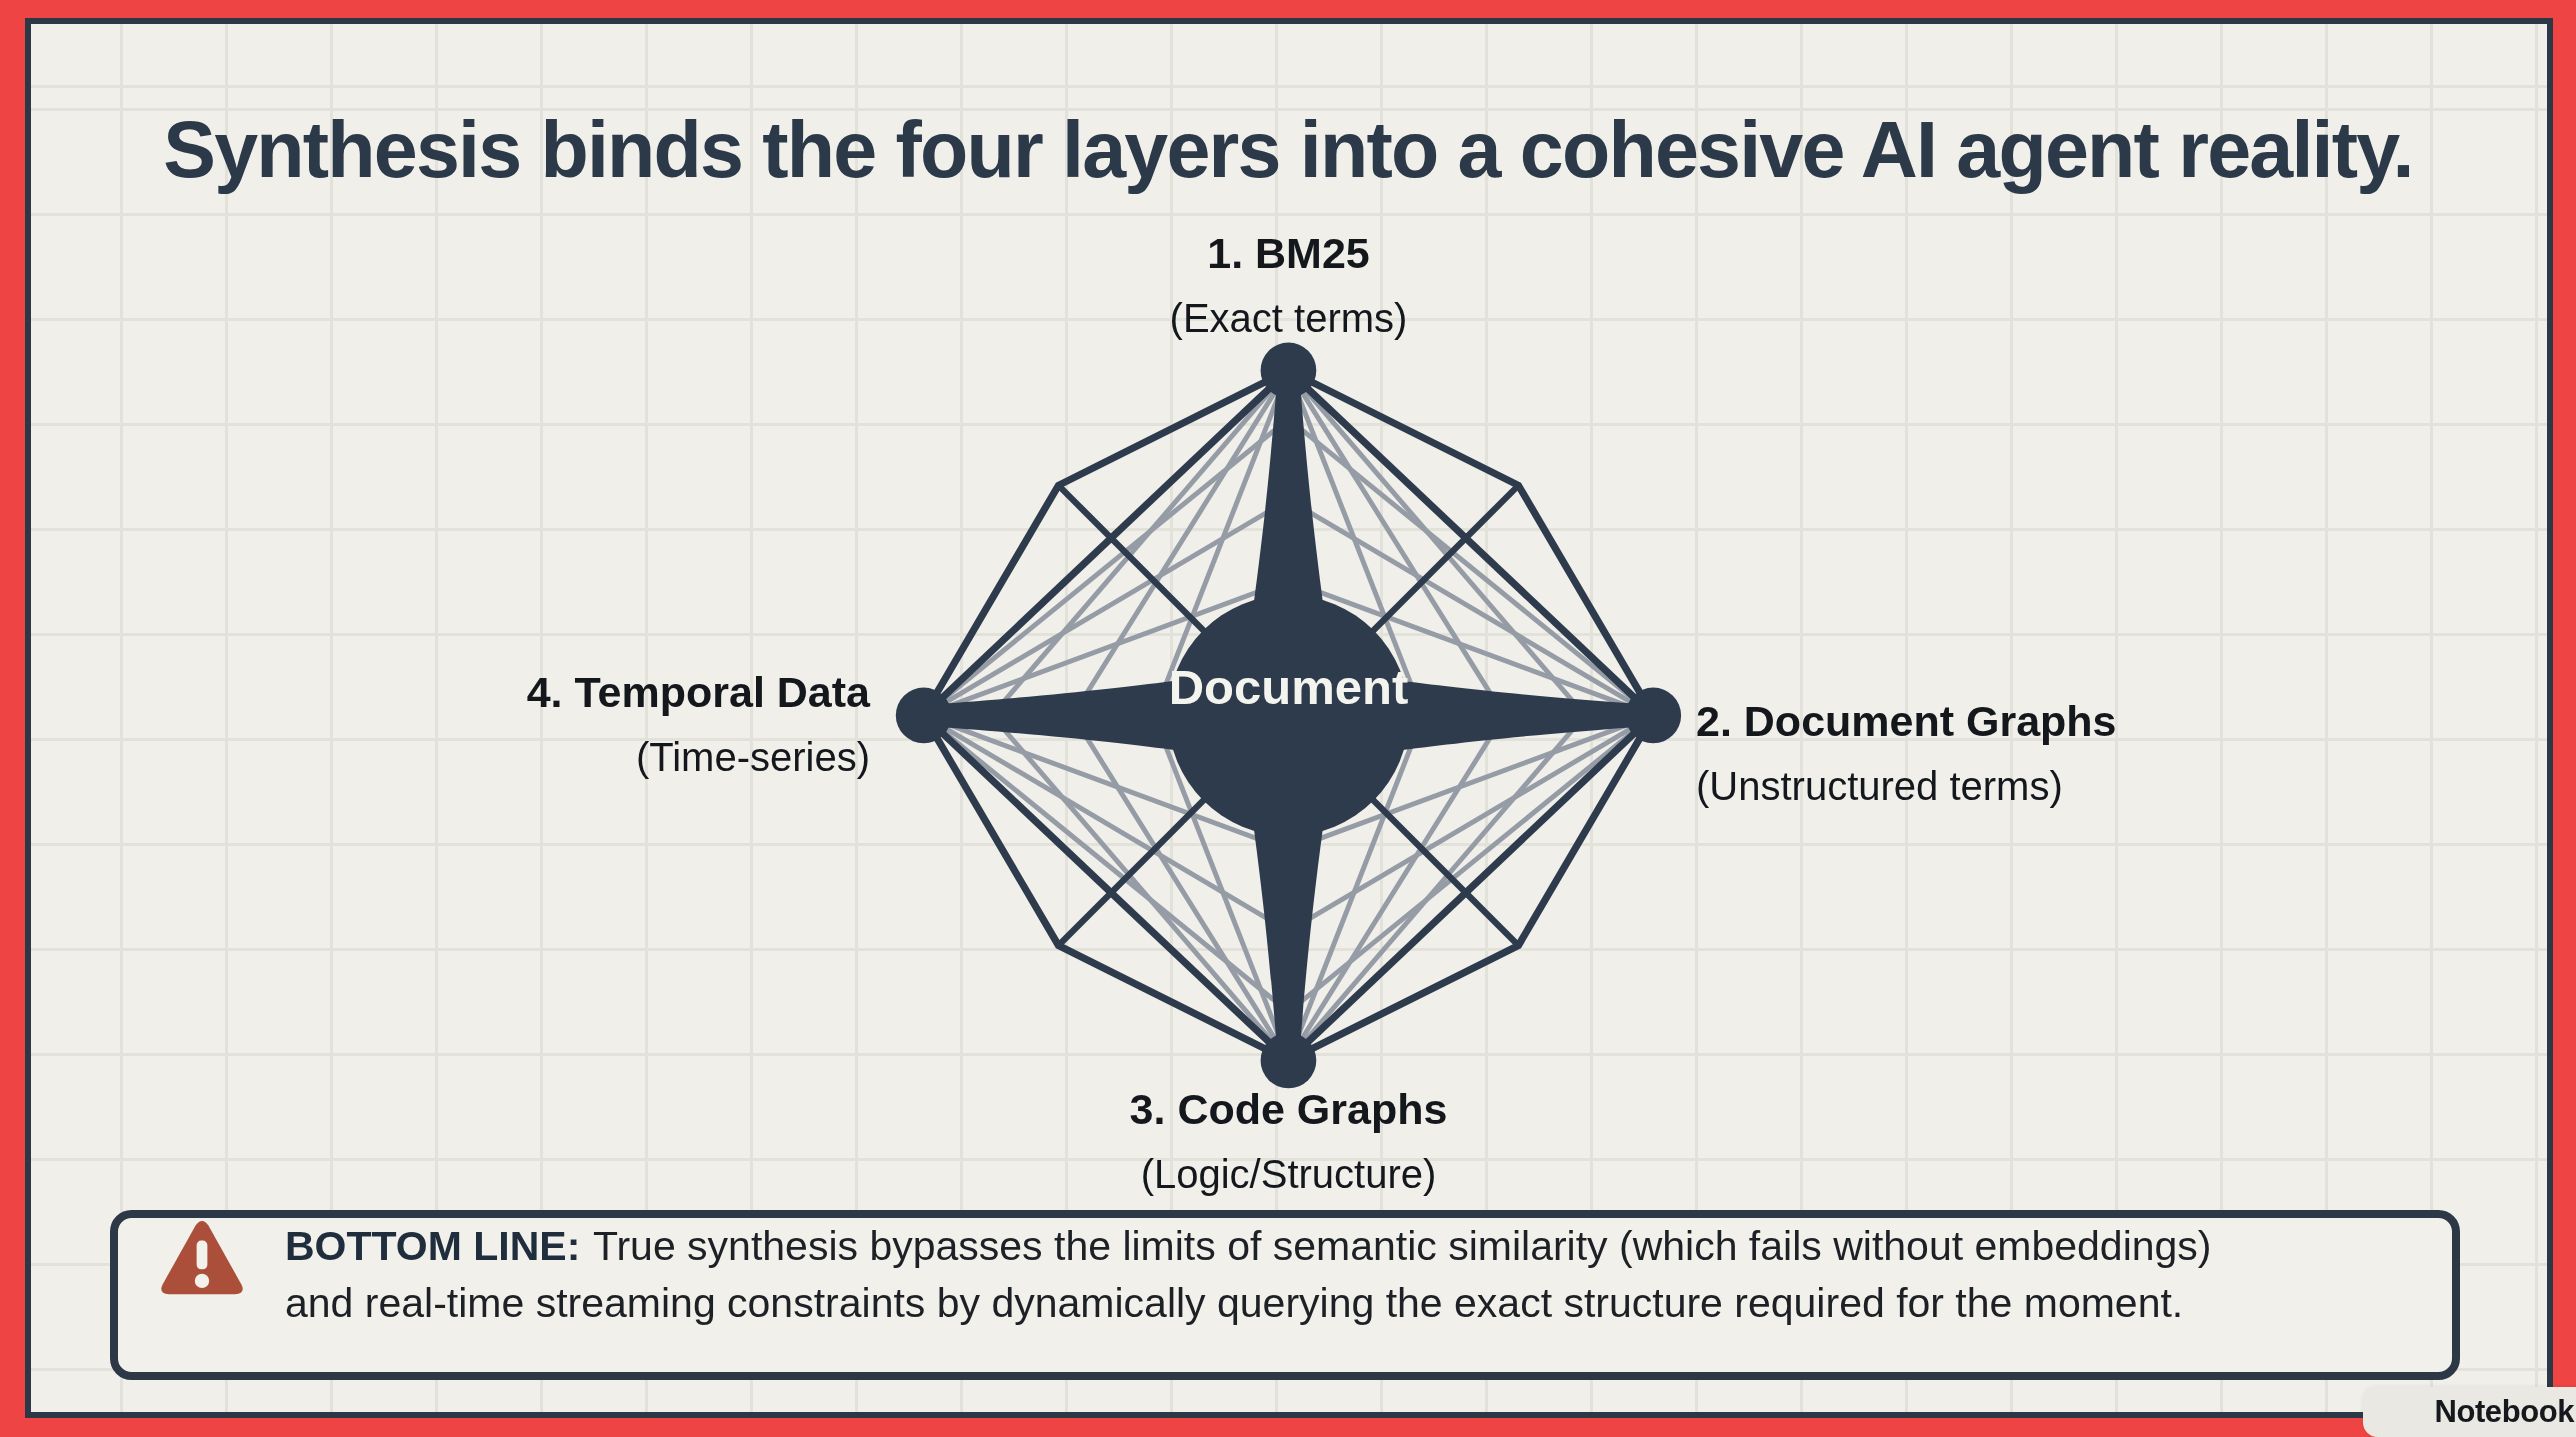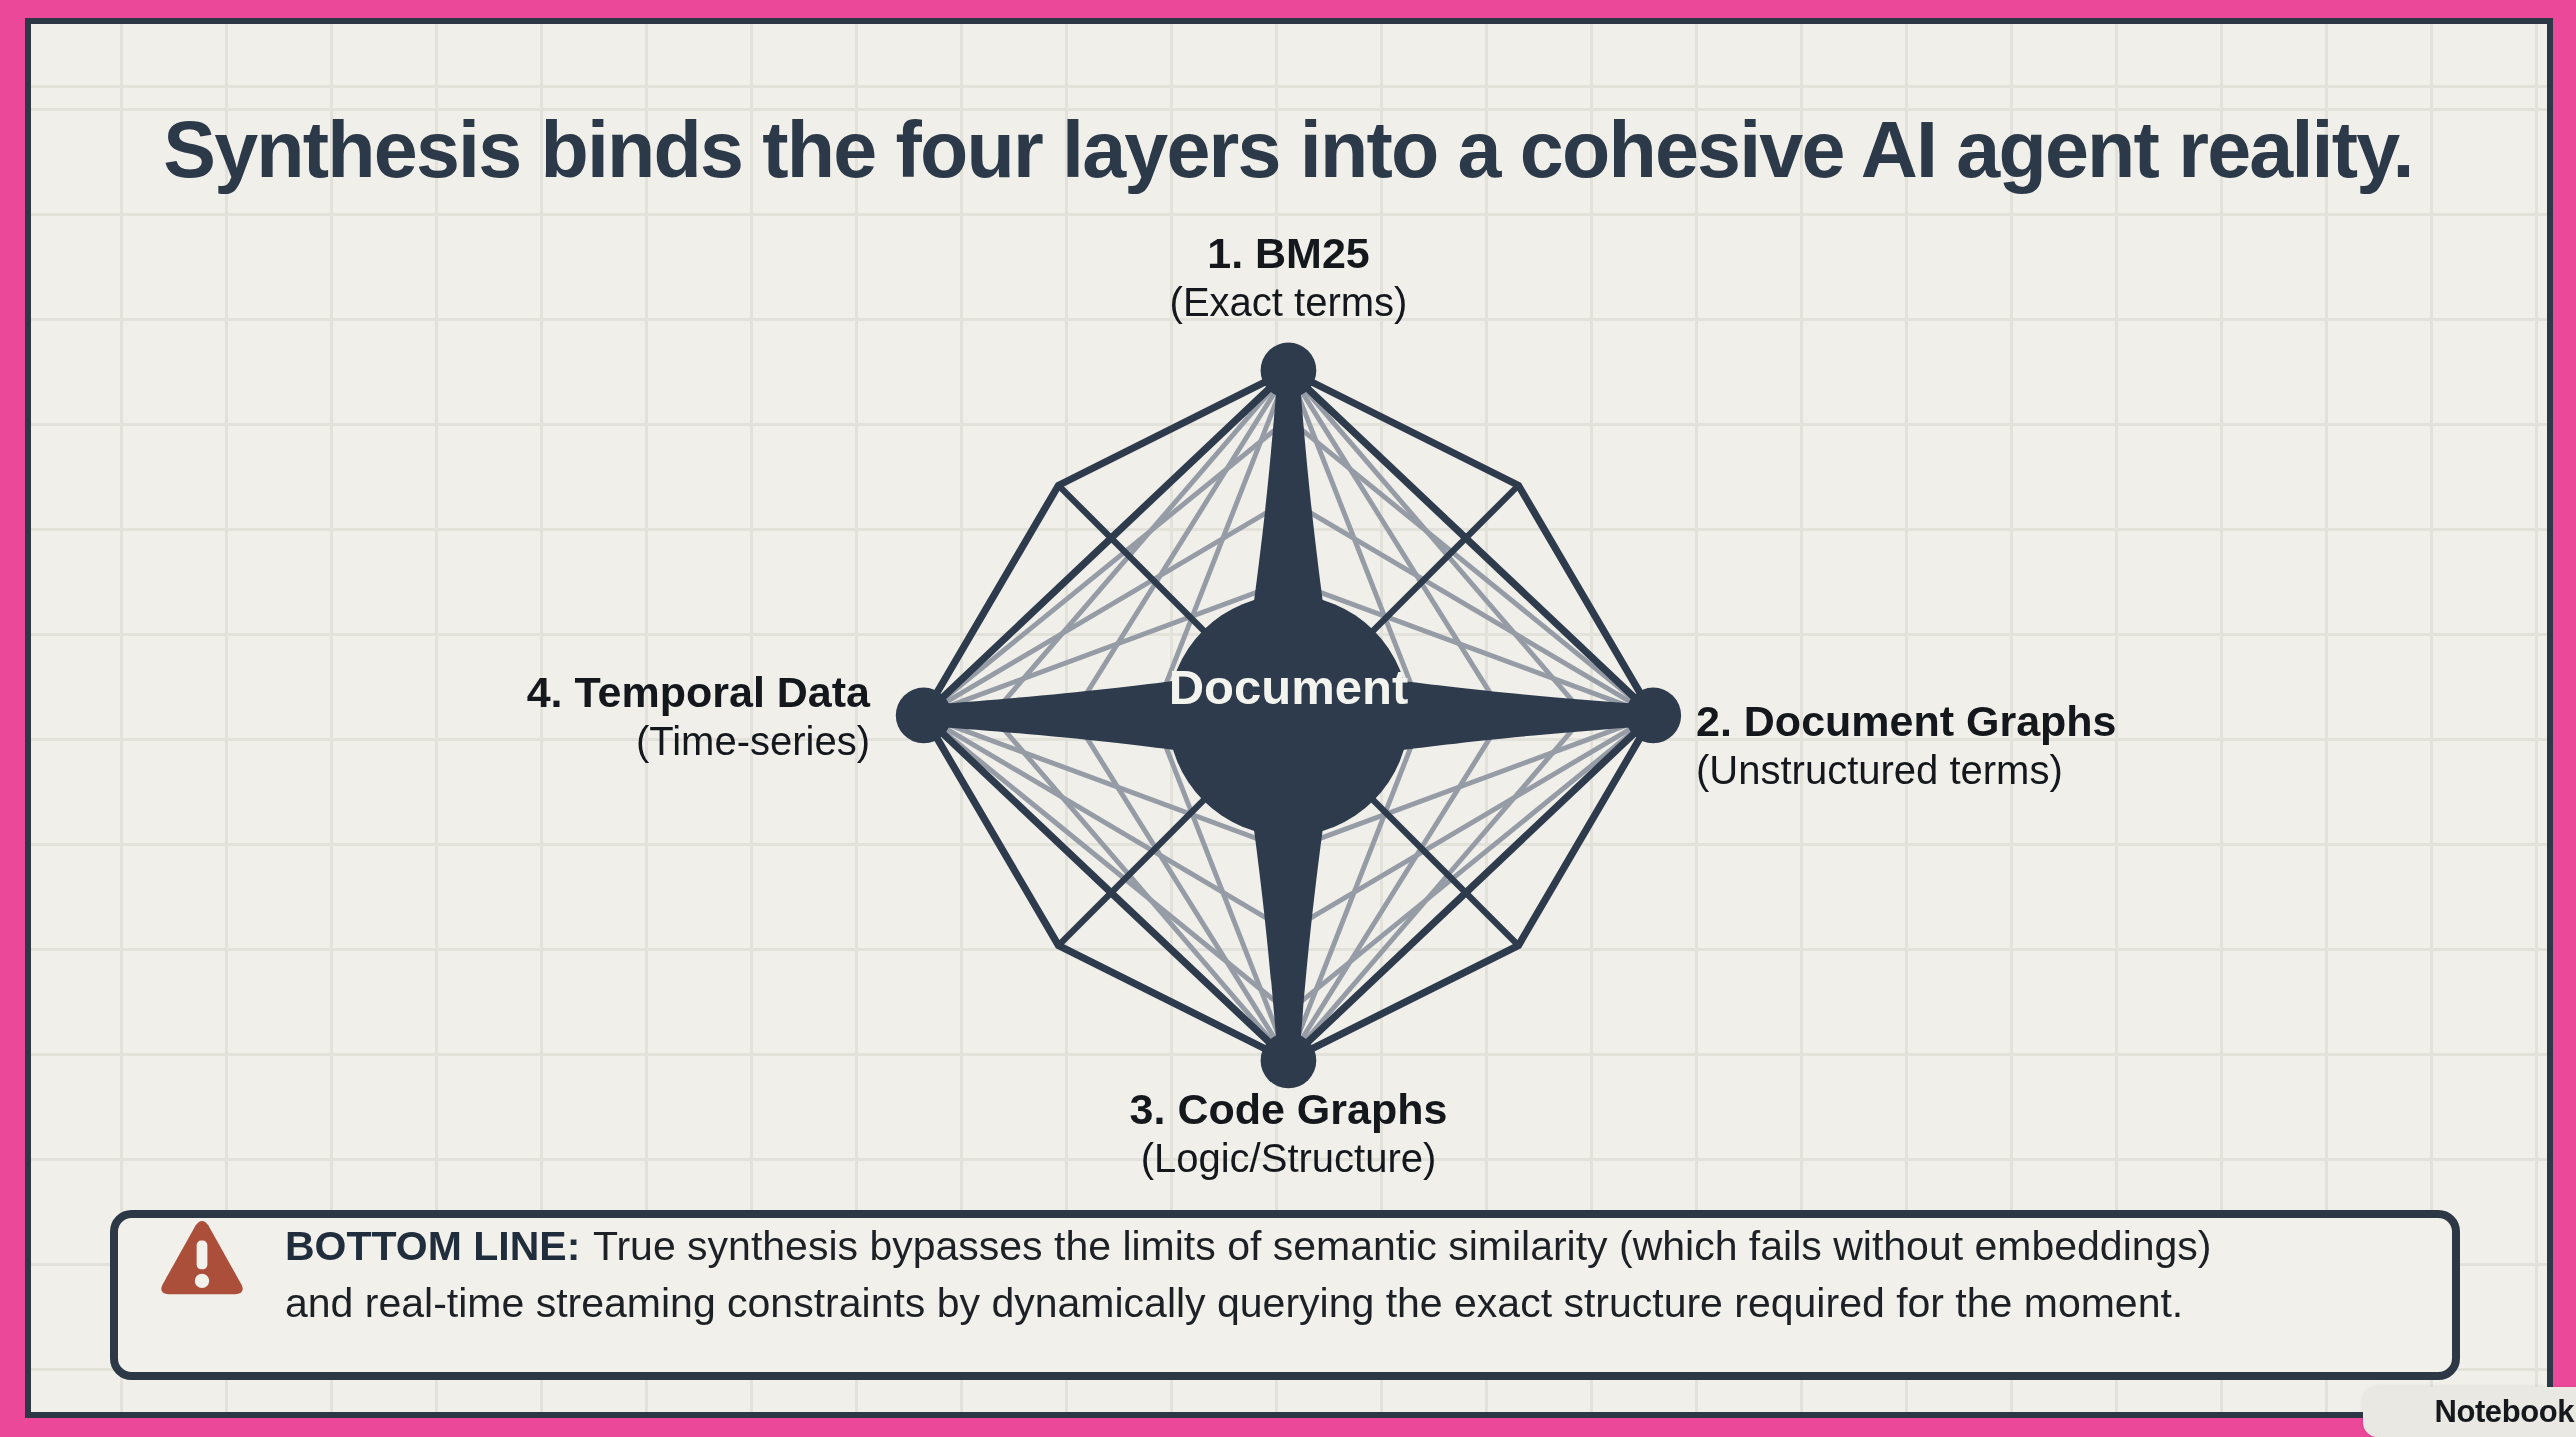--- a/index.html
+++ b/index.html
@@ -1,40 +1,40 @@
 <!DOCTYPE html>
 <html style="font-size:14.4px"><head>
 <meta charset="utf-8">
 <style>
   * { margin:0; padding:0; box-sizing:border-box; }
   html,body { width:2576px; height:1438px; }
   body { font-family:"Liberation Sans", sans-serif; background:#f7f6f2; overflow:hidden; }
 
-  .stage { position:relative; width:2576px; height:1438px; background:#ec4899; }
+  .stage { position:relative; width:2576px; height:1438px; background:#ef4444; }
 
   .slide-frame {
     position:absolute; left:25px; top:18px; width:2528px; height:1400px;
     border:6.3px solid #2c3845; background-color:#f0efe9;
     background-image:
       repeating-linear-gradient(to right, #e3e2da 0 2.7px, transparent 2.7px 105px),
       repeating-linear-gradient(to bottom, #e3e2da 0 2.7px, transparent 2.7px 105px);
     background-position: 89px 84px;
   }
 
   .diagram-svg { position:absolute; left:0; top:0; width:2576px; height:1438px; }
 
   .page-title {
     position:absolute; left:0; top:104px; width:2576px;
     text-align:center; font-size:79px; font-weight:bold; letter-spacing:-1.8px;
     color:#2c3949; white-space:nowrap;
   }
 
   .node-label { position:absolute; color:#14181d; }
   .node-label .nl-title { font-size:43px; font-weight:bold; line-height:50px; }
-  .node-label .nl-sub { font-size:40px; font-weight:normal; line-height:49px; }
+  .node-label .nl-sub { font-size:40px; font-weight:normal; line-height:49px;margin-top:16px; }
 
   .node-label.pos-top    { left:974px; top:228px; width:629px; text-align:center; }
   .node-label.pos-right  { left:1696px; top:696px; width:683px; text-align:left; }
   .node-label.pos-left   { right:1706px; top:667px; width:683px; text-align:right; }
   .node-label.pos-bottom { left:974px; top:1084px; width:629px; text-align:center; }
 
   .center-label {
     position:absolute; left:1109px; top:659px; width:359px; text-align:center;
     color:#f4f4ef; font-size:49px; font-weight:bold; line-height:56px;
   }

